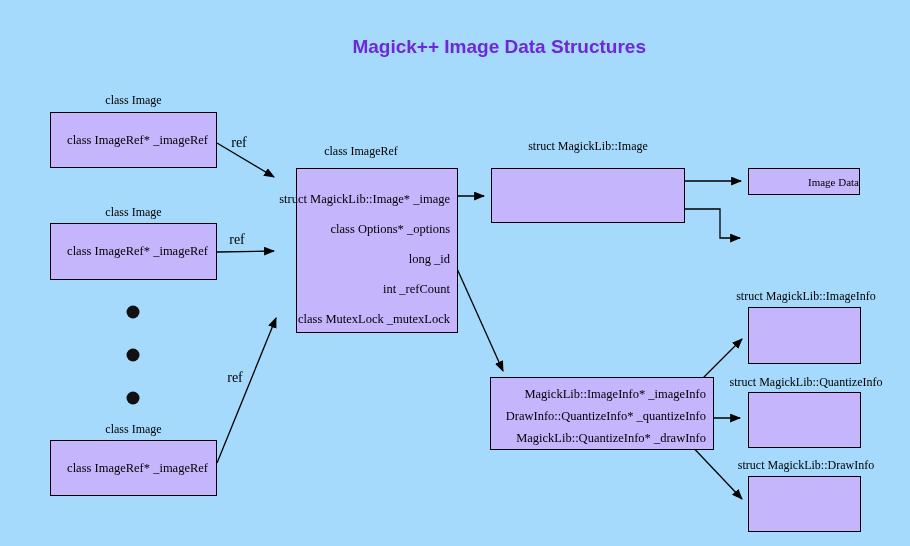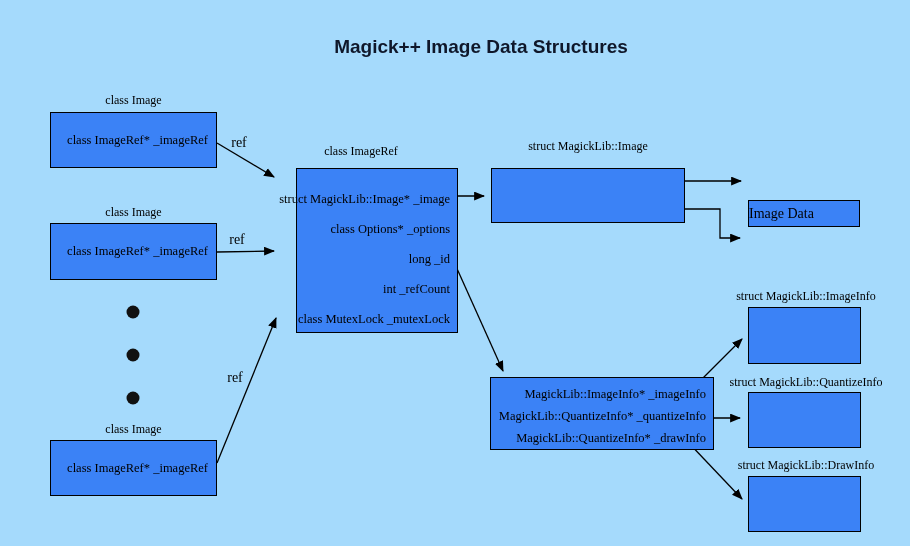--- a/index.html
+++ b/index.html
@@ -3,38 +3,38 @@
 <meta charset="utf-8">
 <style>
   html,body { margin:0; padding:0; }
   .canvas {
     position:relative; width:910px; height:546px;
     background:#A5DAFC; overflow:hidden;
     font-family:"Liberation Serif", serif; color:#000;
   }
   .title {
     position:absolute; left:316px; top:36px; width:330px;
-    text-align:center; font-family:"Liberation Sans", sans-serif;
-    font-weight:bold; font-size:19px; color:#0f172a; white-space:nowrap;
+    text-align:right; font-family:"Liberation Sans", sans-serif;
+    font-weight:bold; font-size:19px; color:#6d28d9; white-space:nowrap;
   }
   .lbl {
     position:absolute; text-align:center; font-size:12px;
     white-space:nowrap; line-height:16px;
   }
   .box {
-    position:absolute; background:#3b82f6;
+    position:absolute; background:#c4b5fd;
     border:1px solid #000; box-sizing:border-box;
   }
   .single {
     display:flex; align-items:center; justify-content:flex-end;
     padding-right:8px; font-size:12.5px; white-space:nowrap;
   }
   .centered {
-    display:flex; align-items:center; justify-content:flex-start;
-    font-size:14px; white-space:nowrap;margin-top:32px;
+    display:flex; align-items:center; justify-content:flex-end;
+    font-size:11px; white-space:nowrap;
   }
   .row {
     text-align:right; padding-right:7px; margin-left:-28px;
     white-space:nowrap; font-size:12.5px;
   }
   .row-lg { height:30px; line-height:30px; }
   .row-sm { height:22px; line-height:22px; }
   #imageref-box { padding-top:15px;margin-left:16px; }
   #options-box  { padding-top:5px; }
   .ref-lbl {
@@ -107,21 +107,21 @@
   <div class="box" style="left:491px; top:168px; width:194px; height:55px;"></div>
 
   <div class="box centered" style="left:748px; top:168px; width:112px; height:27px;">
     <span>Image Data</span>
   </div>
 
 
   <div class="lbl" style="left:490px; top:358px; width:197px;margin-top:44px;">class Options</div>
   <div class="box" id="options-box" style="left:490px; top:377px; width:224px; height:73px;">
     <div class="row row-sm">MagickLib::ImageInfo* _imageInfo</div>
-    <div class="row row-sm">MagickLib::QuantizeInfo* _quantizeInfo</div>
+    <div class="row row-sm">DrawInfo::QuantizeInfo* _quantizeInfo</div>
     <div class="row row-sm">MagickLib::QuantizeInfo* _drawInfo</div>
   </div>
 
   <div class="lbl" style="left:700px; top:288px; width:212px;">struct MagickLib::ImageInfo</div>
   <div class="box" style="left:748px; top:307px; width:113px; height:57px;"></div>
 
   <div class="lbl" style="left:700px; top:374px; width:212px;">struct MagickLib::QuantizeInfo</div>
   <div class="box" style="left:748px; top:392px; width:113px; height:56px;"></div>
 
   <div class="lbl" style="left:700px; top:457px; width:212px;">struct MagickLib::DrawInfo</div>

